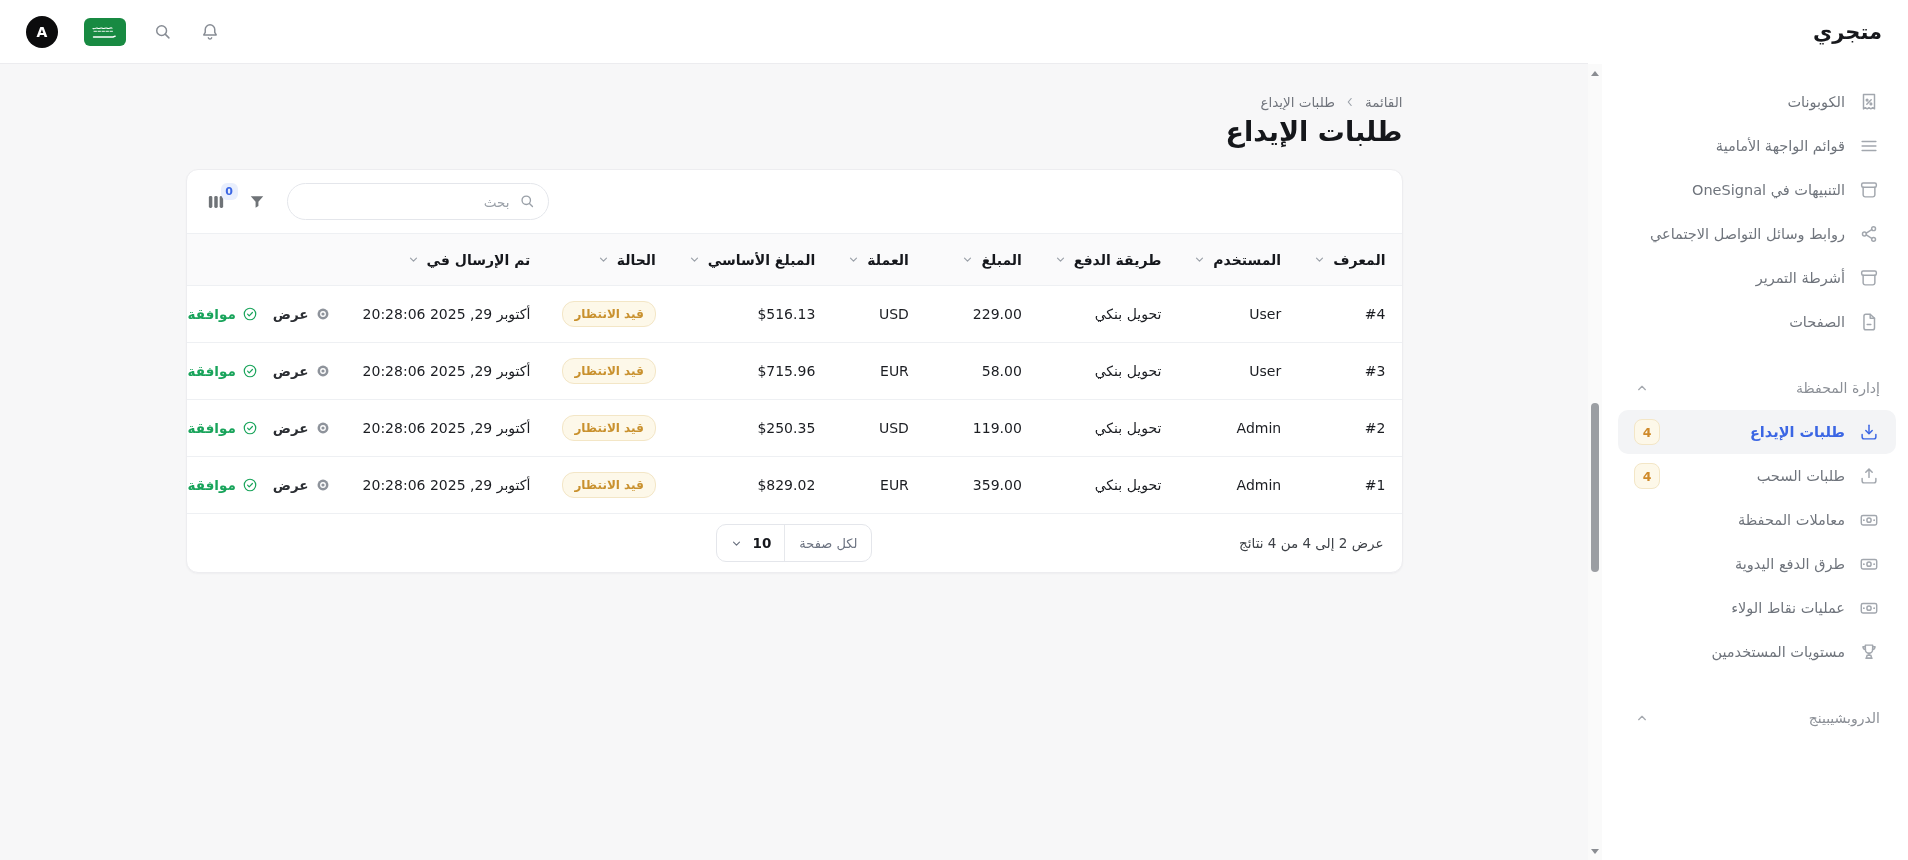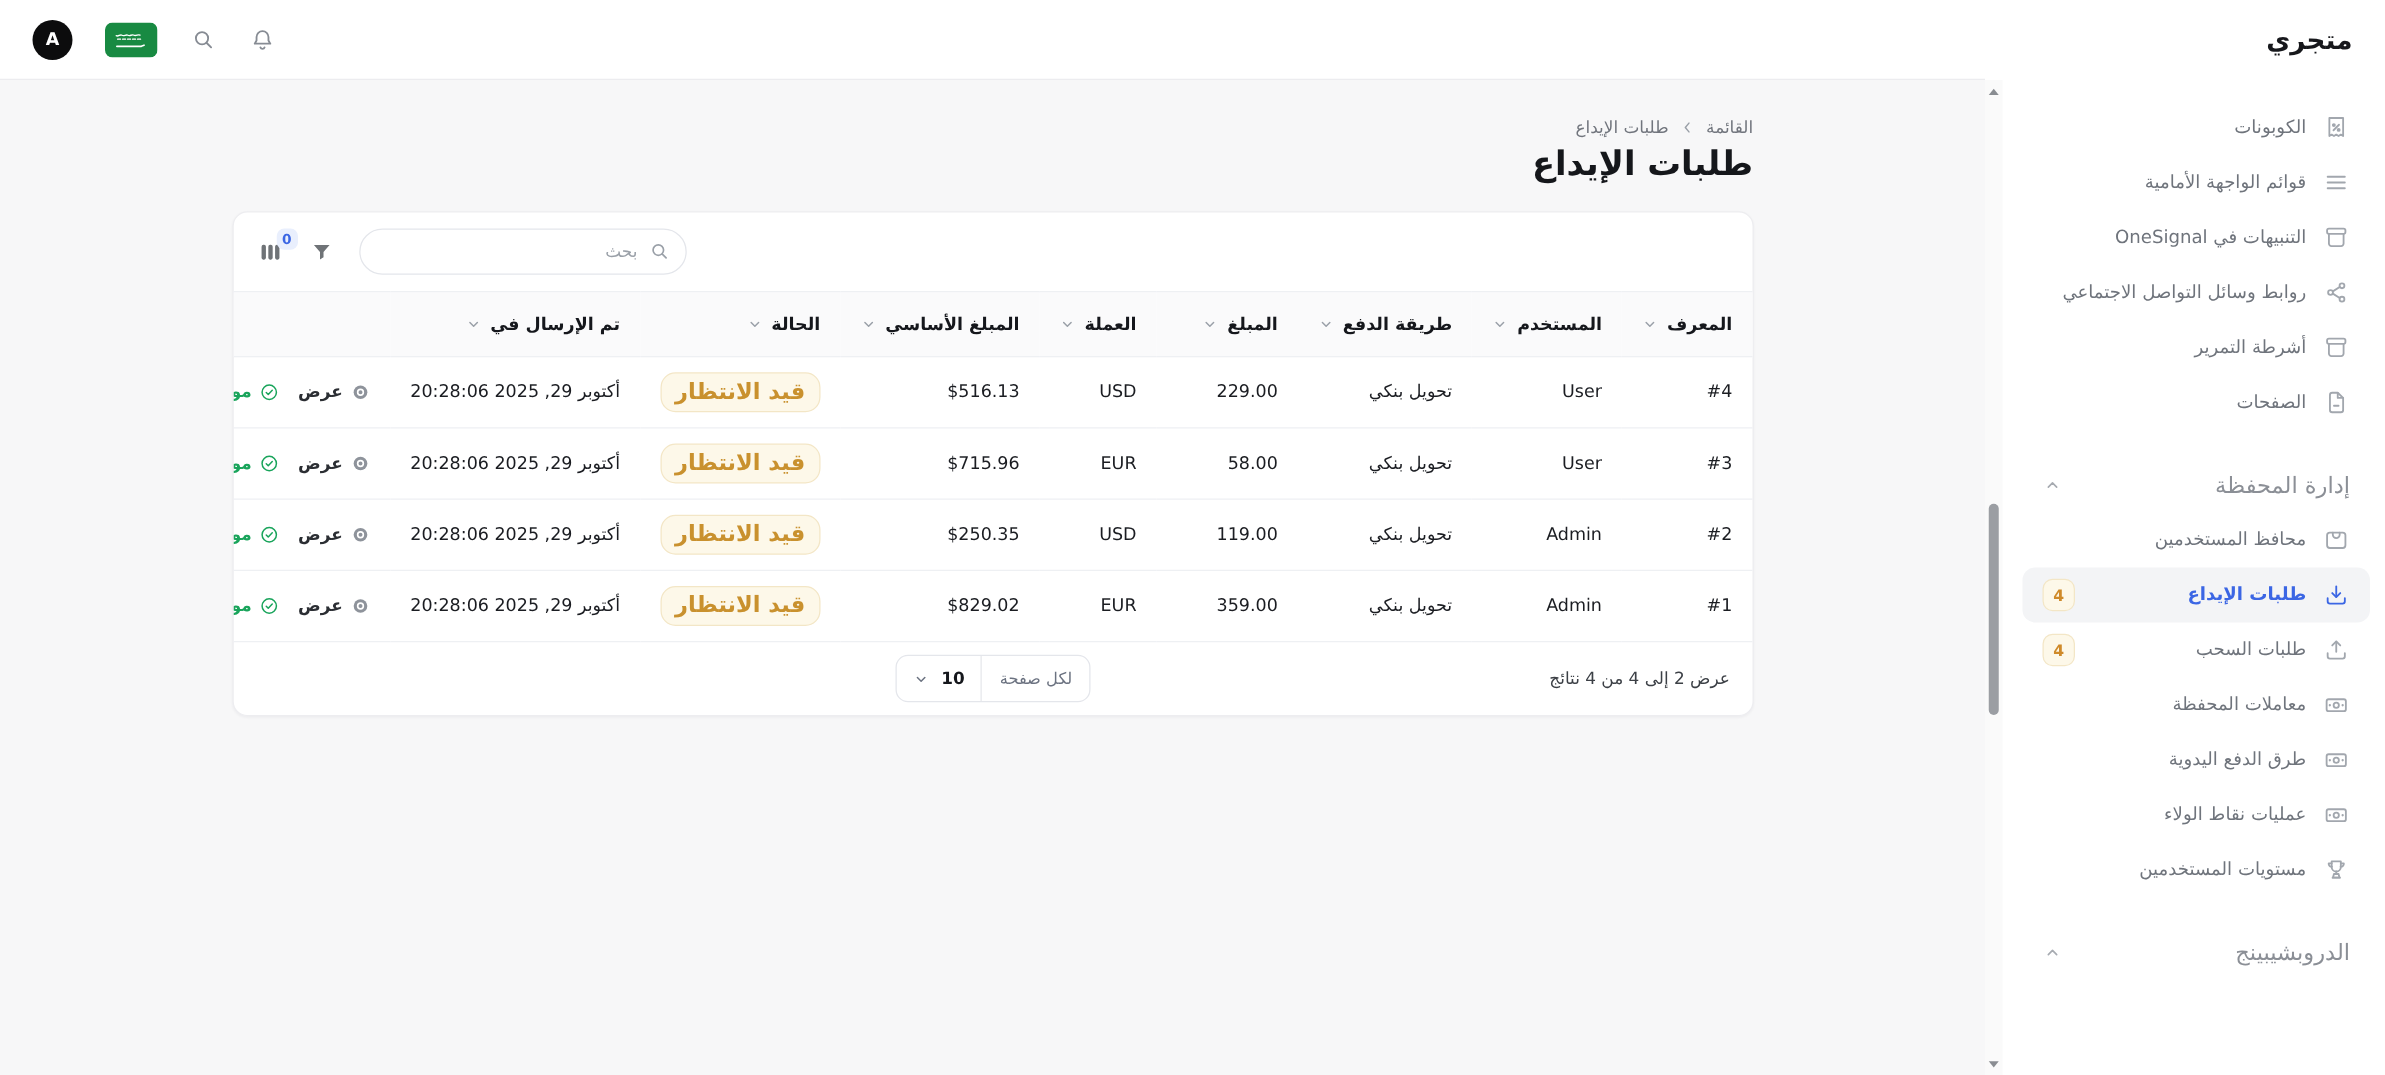--- a/index.html
+++ b/index.html
@@ -11,21 +11,21 @@
   .sidebar { width:320px; height:860px; background:#ffffff; position:relative; flex:0 0 320px; }
   .brand { height:64px; display:flex; align-items:center; padding:0 26px; font-size:21px; font-weight:700; color:#17181c; cursor:pointer; }
   .nav { padding:16px 0 0 14px; }
   .nav-item, .nav-section { height:44px; display:flex; align-items:center; gap:13px; margin:0 12px 0 16px; padding:0 16px; border-radius:10px; cursor:pointer; }
   .nav-item .label { font-size:14.5px; color:#6f747c; white-space:nowrap; }
   .nav-item .nicon { width:22px; height:22px; color:#a2a7ae; flex:0 0 22px; display:flex; align-items:center; justify-content:center; }
   .nav-item.active { background:#f3f4f6; }
   .nav-item.active .label { color:var(--accent); font-weight:700; }
   .nav-item.active .nicon { color:var(--accent); }
   .nav-section { margin-top:22px; cursor:pointer; }
-  .nav-section .label { font-size:18px; color:#8b8f96; white-space:nowrap; }
+  .nav-section .label { font-size:14px; color:#8b8f96; white-space:nowrap; }
   .nav-section .chev { margin-inline-start:auto; width:16px; height:16px; color:#a7abb1; }
   .count-badge { margin-inline-start:auto; min-width:26px; height:26px; border-radius:8px; background:var(--pending-bg); border:1px solid var(--pending-border); color:#cf8a2a; font-size:12.5px; font-weight:700; display:flex; align-items:center; justify-content:center; padding:0 6px; }
   
   .sb-scrollbar { position:absolute; left:0; top:64px; bottom:0; width:14px; background:#fafafa; }
   .sb-arrow { position:absolute; left:0; width:14px; height:14px; display:flex; align-items:center; justify-content:center; cursor:pointer; }
   .sb-arrow.up { top:2px; } .sb-arrow.down { bottom:2px; }
   .sb-arrow i { display:block; width:0; height:0; border-left:4px solid transparent; border-right:4px solid transparent; }
   .sb-arrow.up i { border-bottom:5px solid #8a8d92; }
   .sb-arrow.down i { border-top:5px solid #8a8d92; }
   .sb-thumb { position:absolute; left:3px; width:8px; top:339px; height:169px; border-radius:4px; background:#9b9ea3; cursor:grab; }
@@ -53,21 +53,21 @@
   .search-box input { width:100%; height:37px; border:1px solid #e4e6eb; border-radius:19px; padding:0 38px 0 14px; font-size:13.5px; color:#1b1d22; outline:none; background:#fff; }
   .search-box input::placeholder { color:#9aa0a8; }
   .search-box .sicon { position:absolute; right:13px; top:9px; width:18px; height:18px; color:#9aa0a8; pointer-events:none; }
 
   table.grid { width:100%; border-collapse:collapse; }
   table.grid thead th { background:#fafafb; border-top:1px solid #eef0f3; border-bottom:1px solid #eef0f3; height:52px; font-size:14px; font-weight:700; color:#15171c; text-align:right; padding:0 16px; white-space:nowrap; cursor:pointer; }
   table.grid thead th .hwrap { display:inline-flex; align-items:center; gap:7px; }
   table.grid thead th .schev { width:13px; height:13px; color:#9aa0a8; flex:0 0 13px; }
   table.grid tbody td { height:57px; padding:0 16px; font-size:14px; color:#1b1d22; border-bottom:1px solid #eef0f3; text-align:right; white-space:nowrap; }
   .ltr { direction:ltr; unicode-bidi:isolate;margin-left:32px; }
-  .status-badge { display:inline-block; background:var(--pending-bg); border:1px solid var(--pending-border); color:var(--pending-text); font-size:18px; font-weight:700; border-radius:12px; padding:6px 11px; line-height:1; }
+  .status-badge { display:inline-block; background:var(--pending-bg); border:1px solid var(--pending-border); color:var(--pending-text); font-size:12px; font-weight:700; border-radius:12px; padding:6px 11px; line-height:1; }
   .actions { display:flex; align-items:center; gap:15px; }
   .action { display:inline-flex; align-items:center; gap:6px; background:none; border:none; cursor:pointer; font-size:13.5px; font-weight:700; padding:0; }
   .action .aicon { width:16px; height:16px; display:flex; }
   .action.view { color:#2b2e33; }
   .action.approve { color:var(--green); }
   .action.reject { color:var(--red); }
 
   .card-footer { position:relative; height:58px; display:flex; align-items:center; justify-content:center; padding:0 18px; }
   .results { position:absolute; right:18px; top:50%; transform:translateY(-50%); font-size:13.5px; color:#3c4046; }
   .per-page { display:flex; align-items:stretch; height:38px; border:1px solid #e4e6eb; border-radius:10px; overflow:hidden; cursor:pointer; background:#fff; }
@@ -144,29 +144,20 @@
           </span>
           <span class="label">الصفحات</span>
         </div>
         <div class="nav-section">
           <span class="label">إدارة المحفظة</span>
           <span class="chev">
             <svg width="16" height="16" viewBox="0 0 24 24" fill="none" stroke="currentColor" stroke-width="2" stroke-linecap="round" stroke-linejoin="round">
               <path d="m7 14.5 5-5 5 5"></path>
             </svg>
           </span>
-        </div>
-        <div class="nav-item">
-          <span class="nicon">
-            <svg width="22" height="22" viewBox="0 0 24 24" fill="none" stroke="currentColor" stroke-width="1.6" stroke-linecap="round" stroke-linejoin="round">
-              <rect x="4" y="5.5" width="16" height="13.5" rx="2.4"></rect>
-              <path d="M9 5.5v1.8a3 3 0 0 0 6 0V5.5"></path>
-            </svg>
-          </span>
-          <span class="label">محافظ المستخدمين</span>
         </div>
         <div class="nav-item active">
           <span class="nicon">
             <svg width="22" height="22" viewBox="0 0 24 24" fill="none" stroke="currentColor" stroke-width="1.6" stroke-linecap="round" stroke-linejoin="round">
               <path d="M4.5 14.8v2.7a2 2 0 0 0 2 2h11a2 2 0 0 0 2-2v-2.7"></path>
               <path d="M12 4.5v9"></path>
               <path d="M8.5 10.3 12 13.8l3.5-3.5"></path>
             </svg>
           </span>
           <span class="label">طلبات الإيداع</span>

